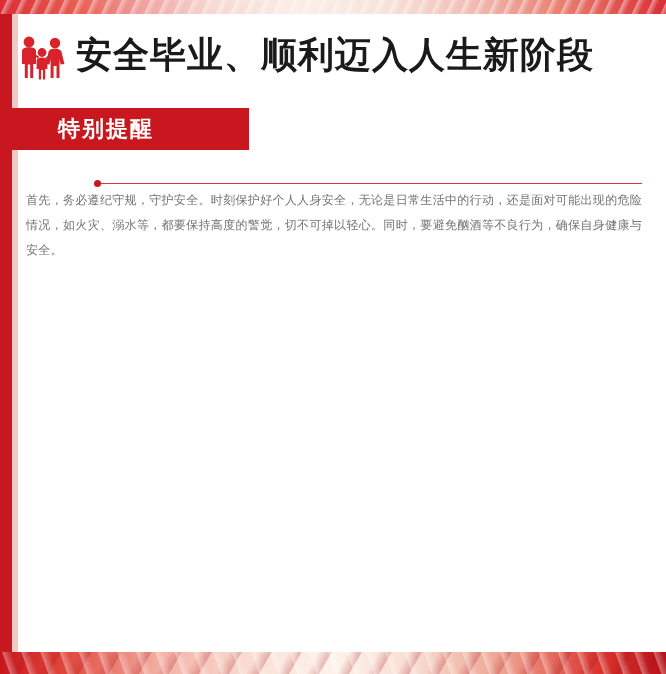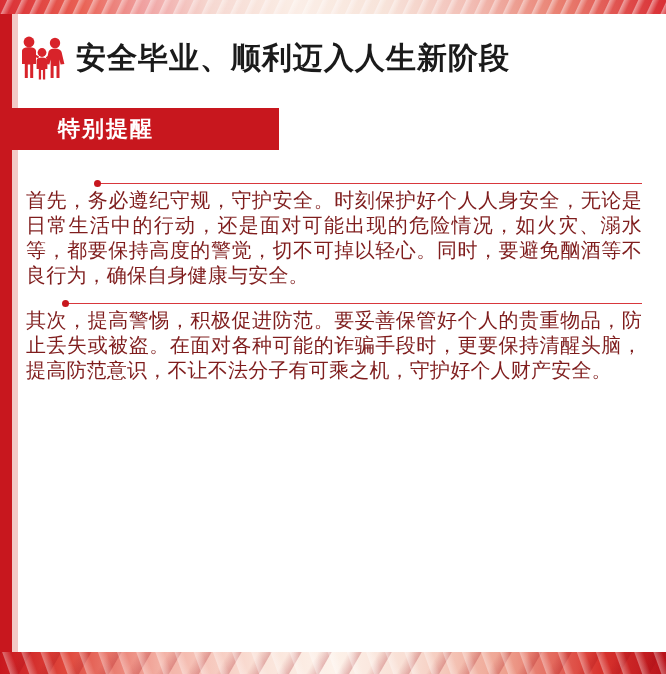--- a/index.html
+++ b/index.html
@@ -100,34 +100,35 @@
     align-items: center;
   }
   .family-icon {
     width: 50px;
     height: 48px;
     margin-left: 0px;
     margin-right: 8px;
     flex: 0 0 auto;
   }
   .title-text {
-    font-size: 30px;
+    font-size: 36px;
     font-weight: bold;
     color: #1a1a1a;
     letter-spacing: 1px;
     line-height: 1;
     white-space: nowrap;
+    font-family: Liberation Mono, monospace;
   }
 
   
   .tag {
     position: absolute;
     left: 0px;
     top: 108px;
-    width: 279px;
+    width: 249px;
     height: 42px;
     background: #c8171e;
     display: flex;
     align-items: center;
   }
   .tag-label {
     color: #ffffff;
     font-size: 22px;
     font-weight: bold;
     letter-spacing: 2px;
@@ -140,23 +141,23 @@
     left: 26px;
     top: 188px;
     width: 616px;
   }
   .para {
     position: relative;
     margin-bottom: 20px;
   }
   .para p {
     margin: 0;
-    font-size: 20px;
+    font-size: 12px;
     line-height: 25px;
-    color: #7f1d1d;
+    color: #737373;
     text-align: justify;
     letter-spacing: .2px;
   }
   
   .accent {
     position: absolute;
     left: 0;
     top: -8px;
     width: 616px;
     height: 6px;
@@ -221,26 +222,19 @@
   <div class="body-area">
 
     <div class="para">
       <div class="accent a1">
         <div class="line"></div>
           <div class="dot"></div>
       </div>
       <p>首先，务必遵纪守规，守护安全。时刻保护好个人人身安全，无论是日常生活中的行动，还是面对可能出现的危险情况，如火灾、溺水等，都要保持高度的警觉，切不可掉以轻心。同时，要避免酗酒等不良行为，确保自身健康与安全。</p>
     </div>
 
-    <div class="para">
-      <div class="accent a2">
-        <div class="line"></div>
-          <div class="dot"></div>
-      </div>
-      <p>其次，提高警惕，积极促进防范。要妥善保管好个人的贵重物品，防止丢失或被盗。在面对各种可能的诈骗手段时，更要保持清醒头脑，提高防范意识，不让不法分子有可乘之机，守护好个人财产安全。</p>
-    </div>
 
 
 
   </div>
 
   <div class="bottom-band"></div>
 </div>
 
 </body></html>

